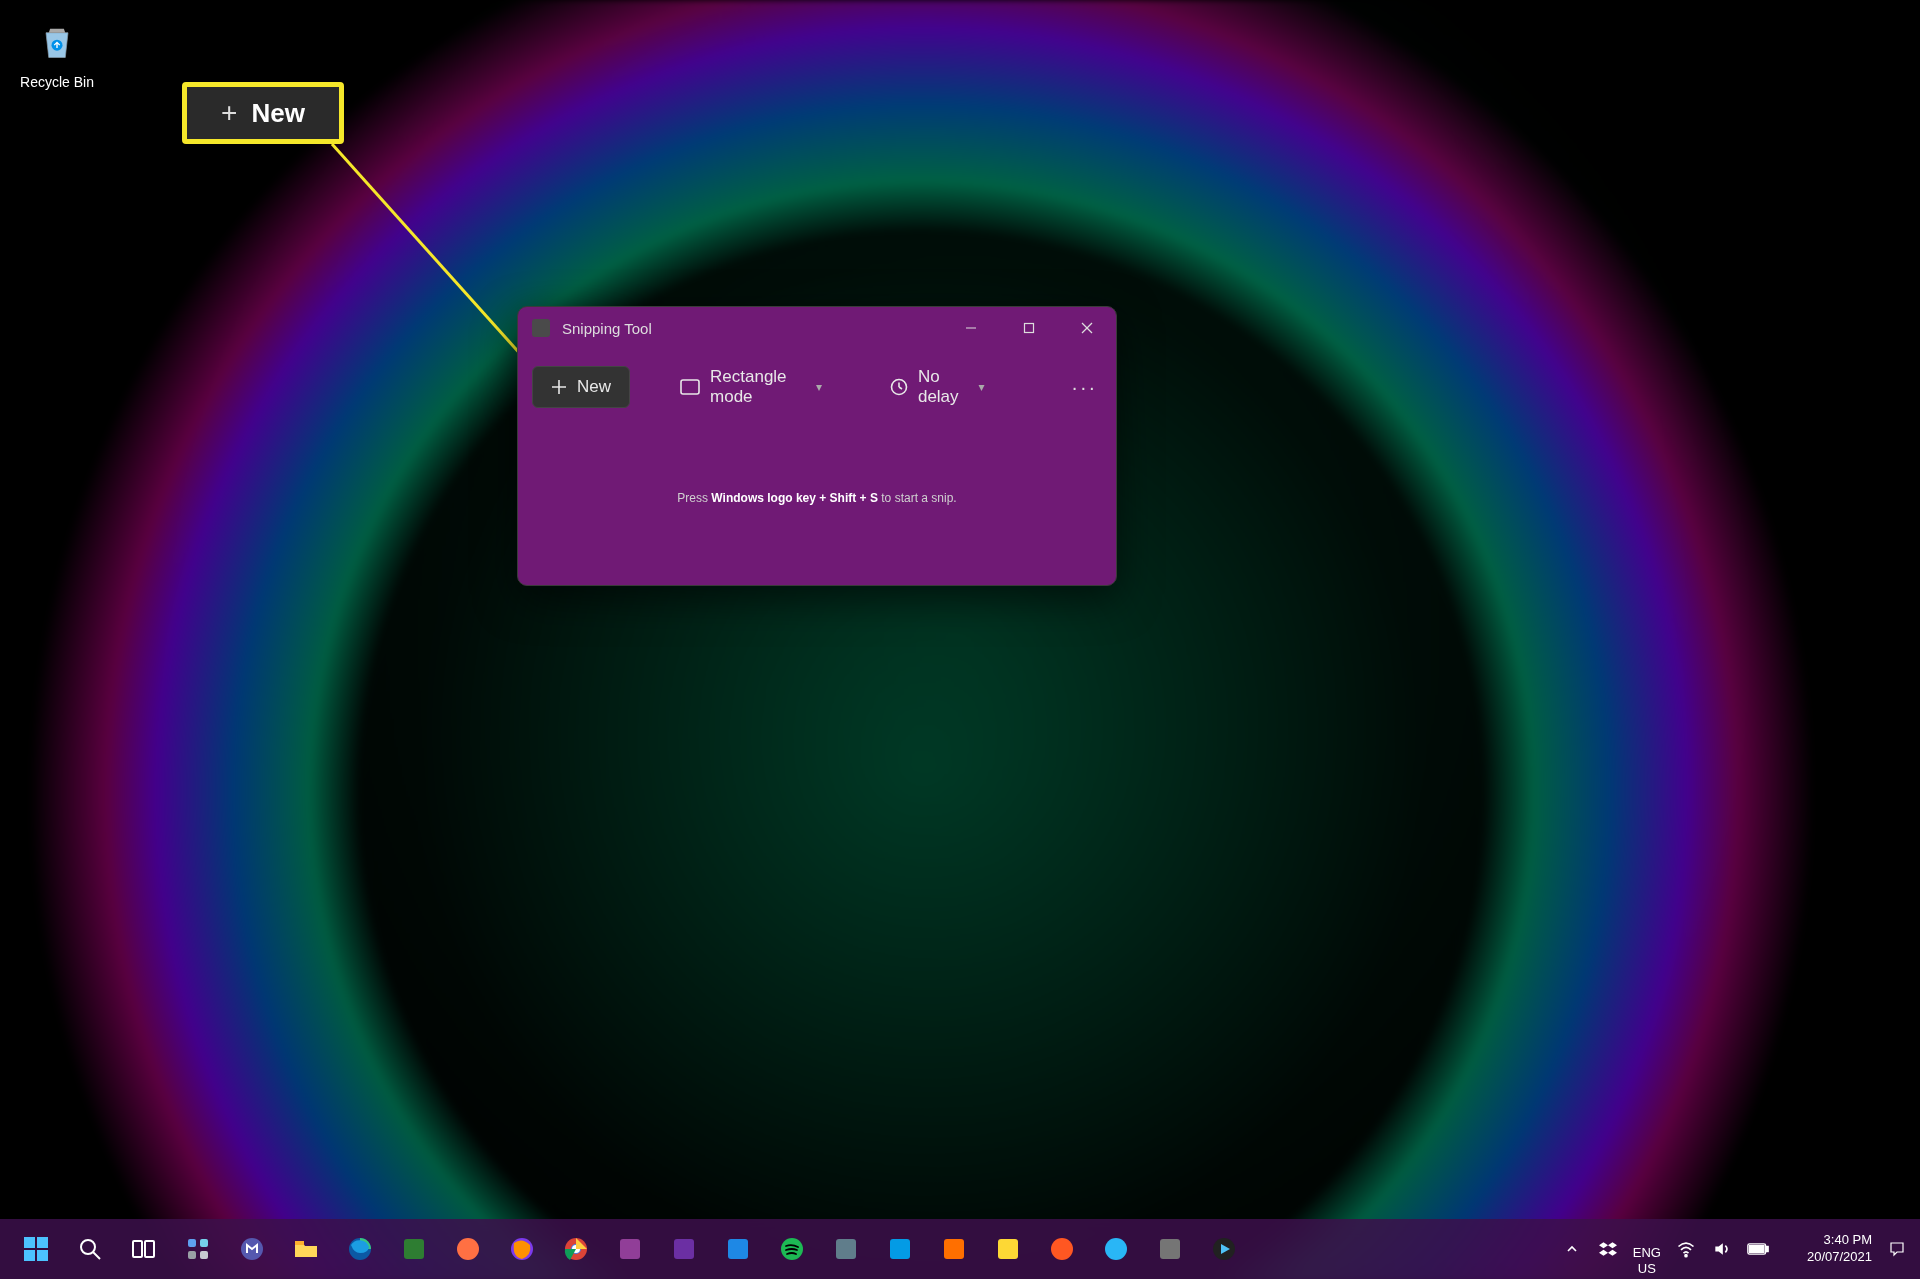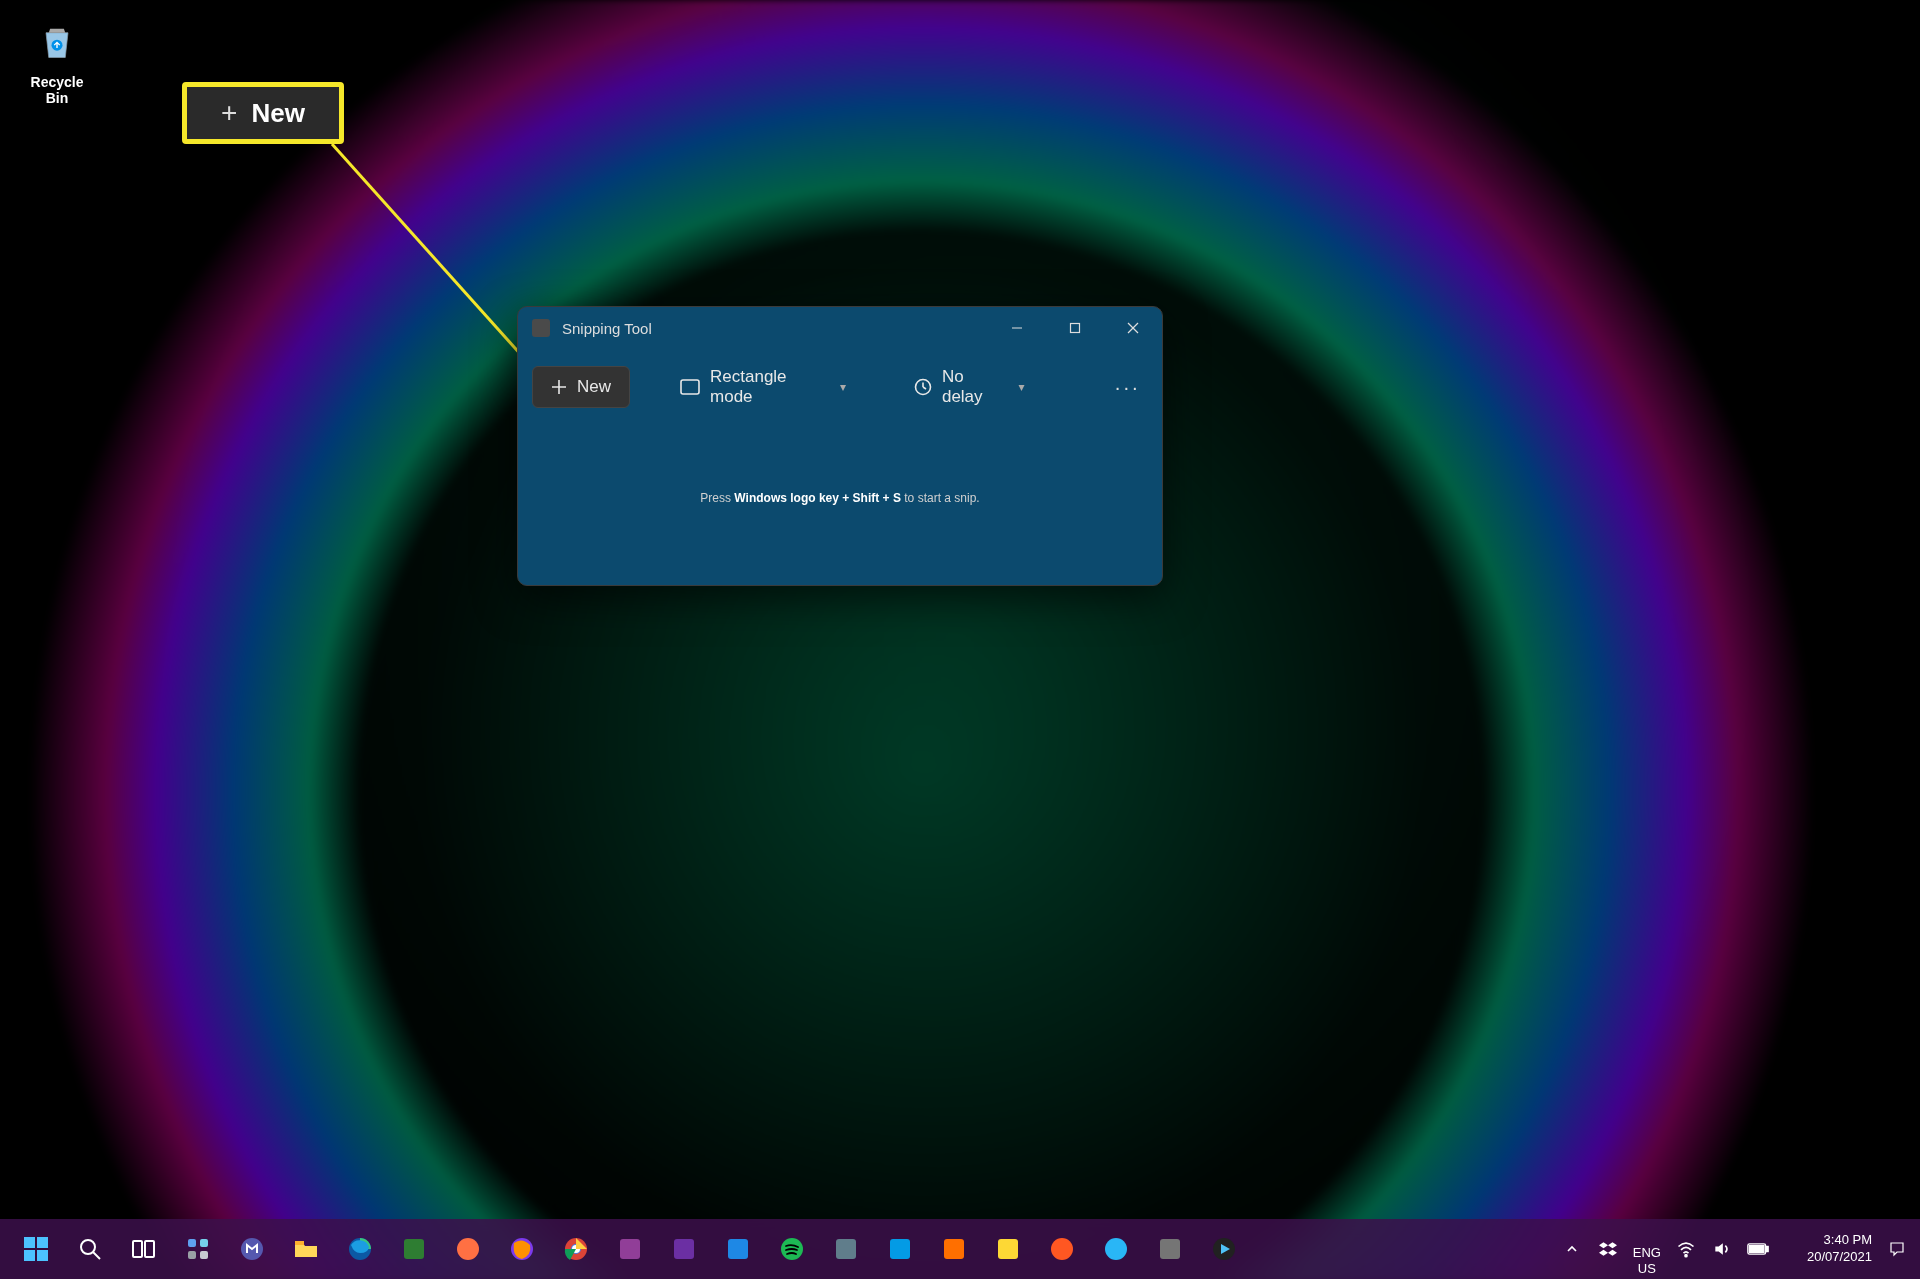--- a/index.html
+++ b/index.html
@@ -28,28 +28,28 @@
     color: #fff;
     font-size: 14px;
     cursor: pointer;
   }
   .desktop-icon .bin {
     width: 54px; height: 54px;
     margin: 0 auto 6px;
     display: flex; align-items: center; justify-content: center;
   }
   .desktop-icon .bin svg { width: 44px; height: 44px; }
-  .desktop-icon .label { text-shadow: 0 1px 2px #000; font-weight: bold; }
+  .desktop-icon .label { text-shadow: 0 1px 2px #000; }
 
   
   .window {
     position: absolute;
     left: 517px; top: 306px;
-    width: 646px; height: 280px;
-    background: #0c4a6e;
+    width: 600px; height: 280px;
+    background: #701a75;
     border: 1px solid #3a3a3a;
     border-radius: 10px;
     box-shadow: 0 12px 40px rgba(0,0,0,0.6);
     overflow: hidden;
     color: #e8e8e8;
   }
   .titlebar {
     height: 42px;
     display: flex; align-items: center;
     padding-left: 14px;

